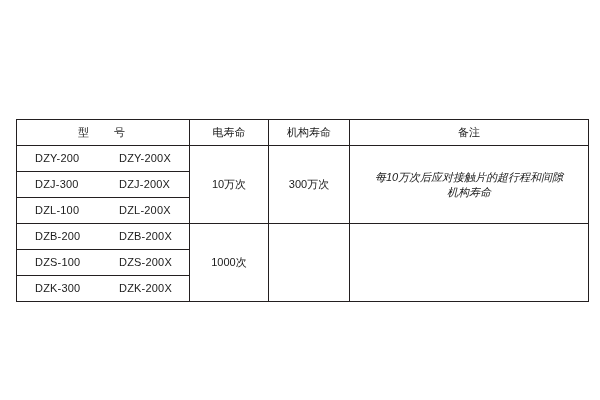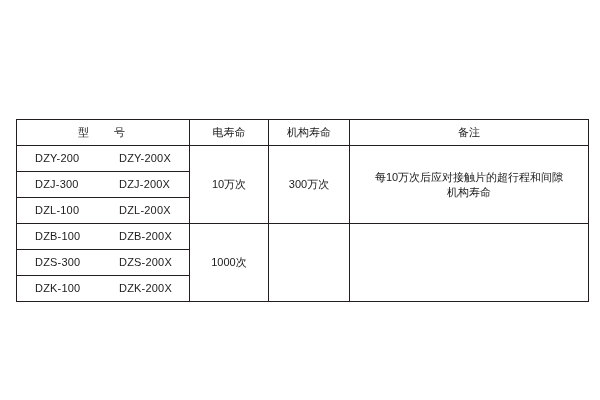--- a/index.html
+++ b/index.html
@@ -62,20 +62,21 @@
   .hdr-model-inner {
     letter-spacing: 7px;
     padding-left: 4px;
   }
 
   .remark-cell {
     text-align: left;
     vertical-align: top;
     padding: 7px 0 0 12px;
     line-height: 1.9;
+    font-style: italic;
   }
   .remark-line { display: block; }
 </style>
 </head>
 <body>
 
 <div class="page">
   <table class="spec-table">
     <tbody>
       <tr class="hdr-row">
@@ -116,41 +117,41 @@
           <div class="model-inner">
             <span class="model-a">DZL-100</span>
             <span class="model-b">DZL-200X</span>
           </div>
         </td>
       </tr>
 
       <tr class="body-row">
         <td class="col-model model-cell">
           <div class="model-inner">
-            <span class="model-a">DZB-100</span>
+            <span class="model-a">DZB-200</span>
             <span class="model-b">DZB-200X</span>
           </div>
         </td>
         <td class="col-elec" rowspan="3">1000次</td>
         <td class="col-mech" rowspan="3"></td>
         <td class="col-remark" rowspan="3"></td>
       </tr>
 
       <tr class="body-row">
         <td class="col-model model-cell">
           <div class="model-inner">
-            <span class="model-a">DZS-300</span>
+            <span class="model-a">DZS-100</span>
             <span class="model-b">DZS-200X</span>
           </div>
         </td>
       </tr>
 
       <tr class="body-row">
         <td class="col-model model-cell">
           <div class="model-inner">
-            <span class="model-a">DZK-100</span>
+            <span class="model-a">DZK-300</span>
             <span class="model-b">DZK-200X</span>
           </div>
         </td>
       </tr>
     </tbody>
   </table>
 </div>
 
 </body></html>

